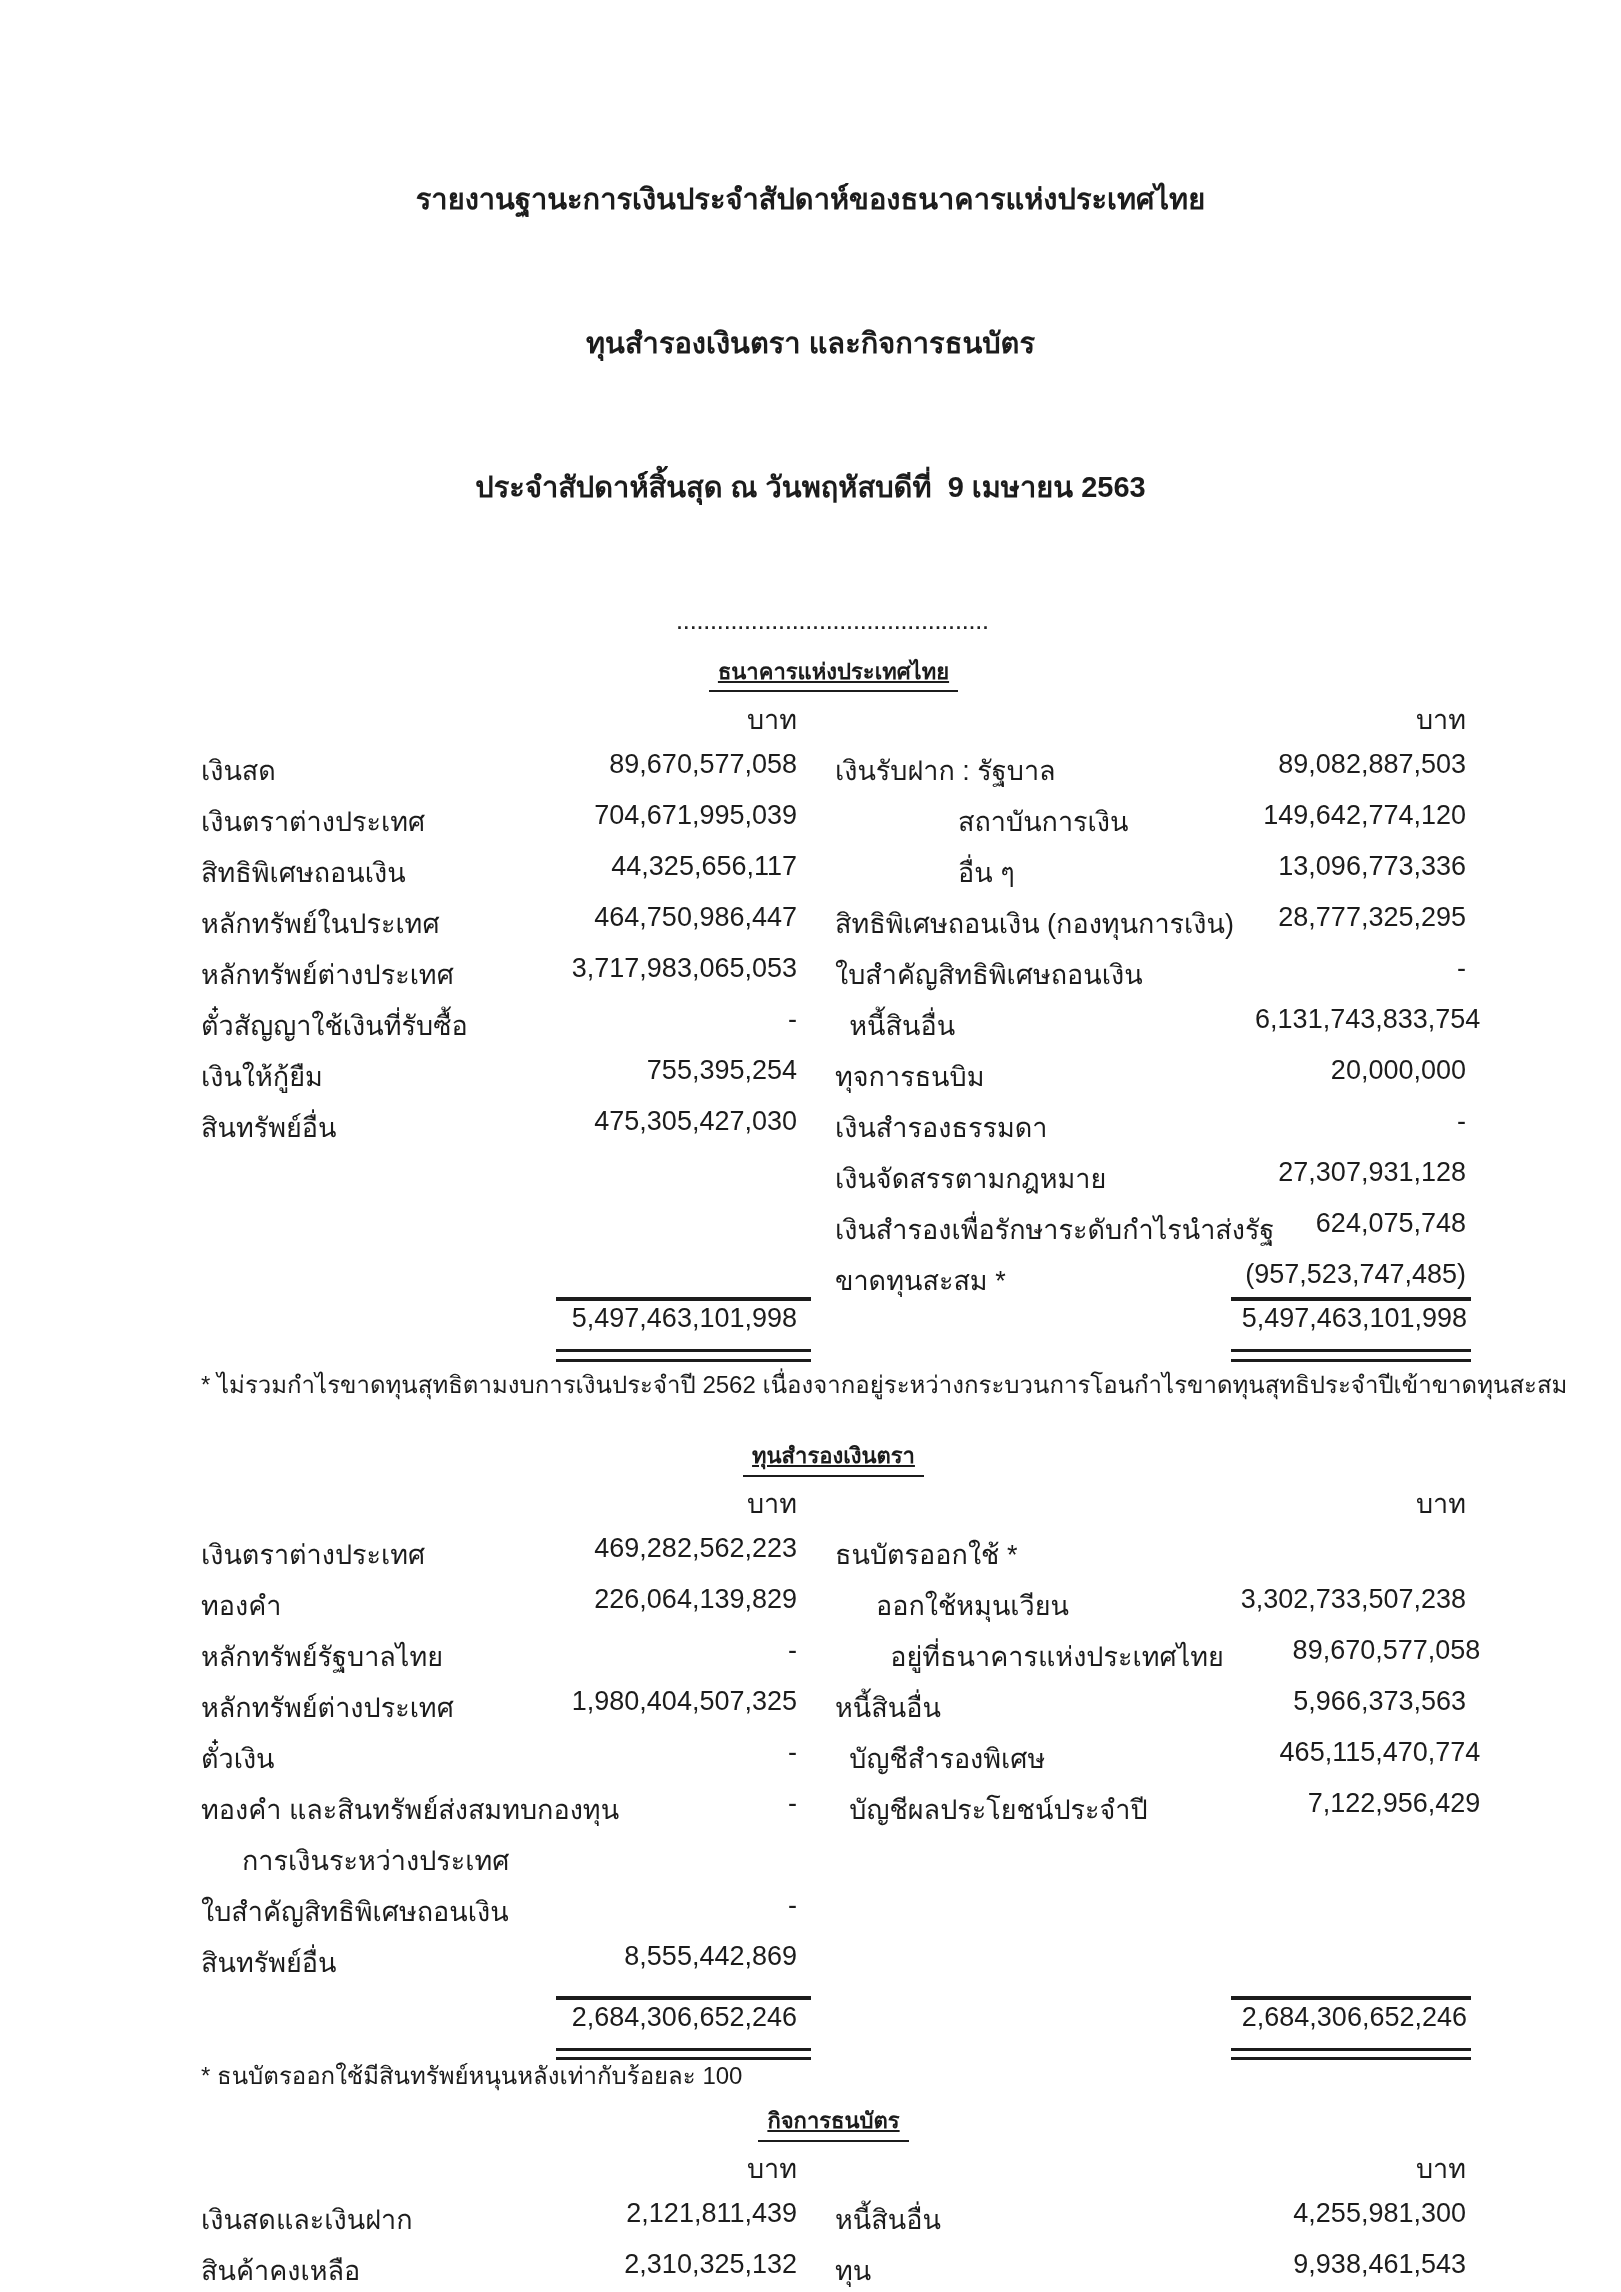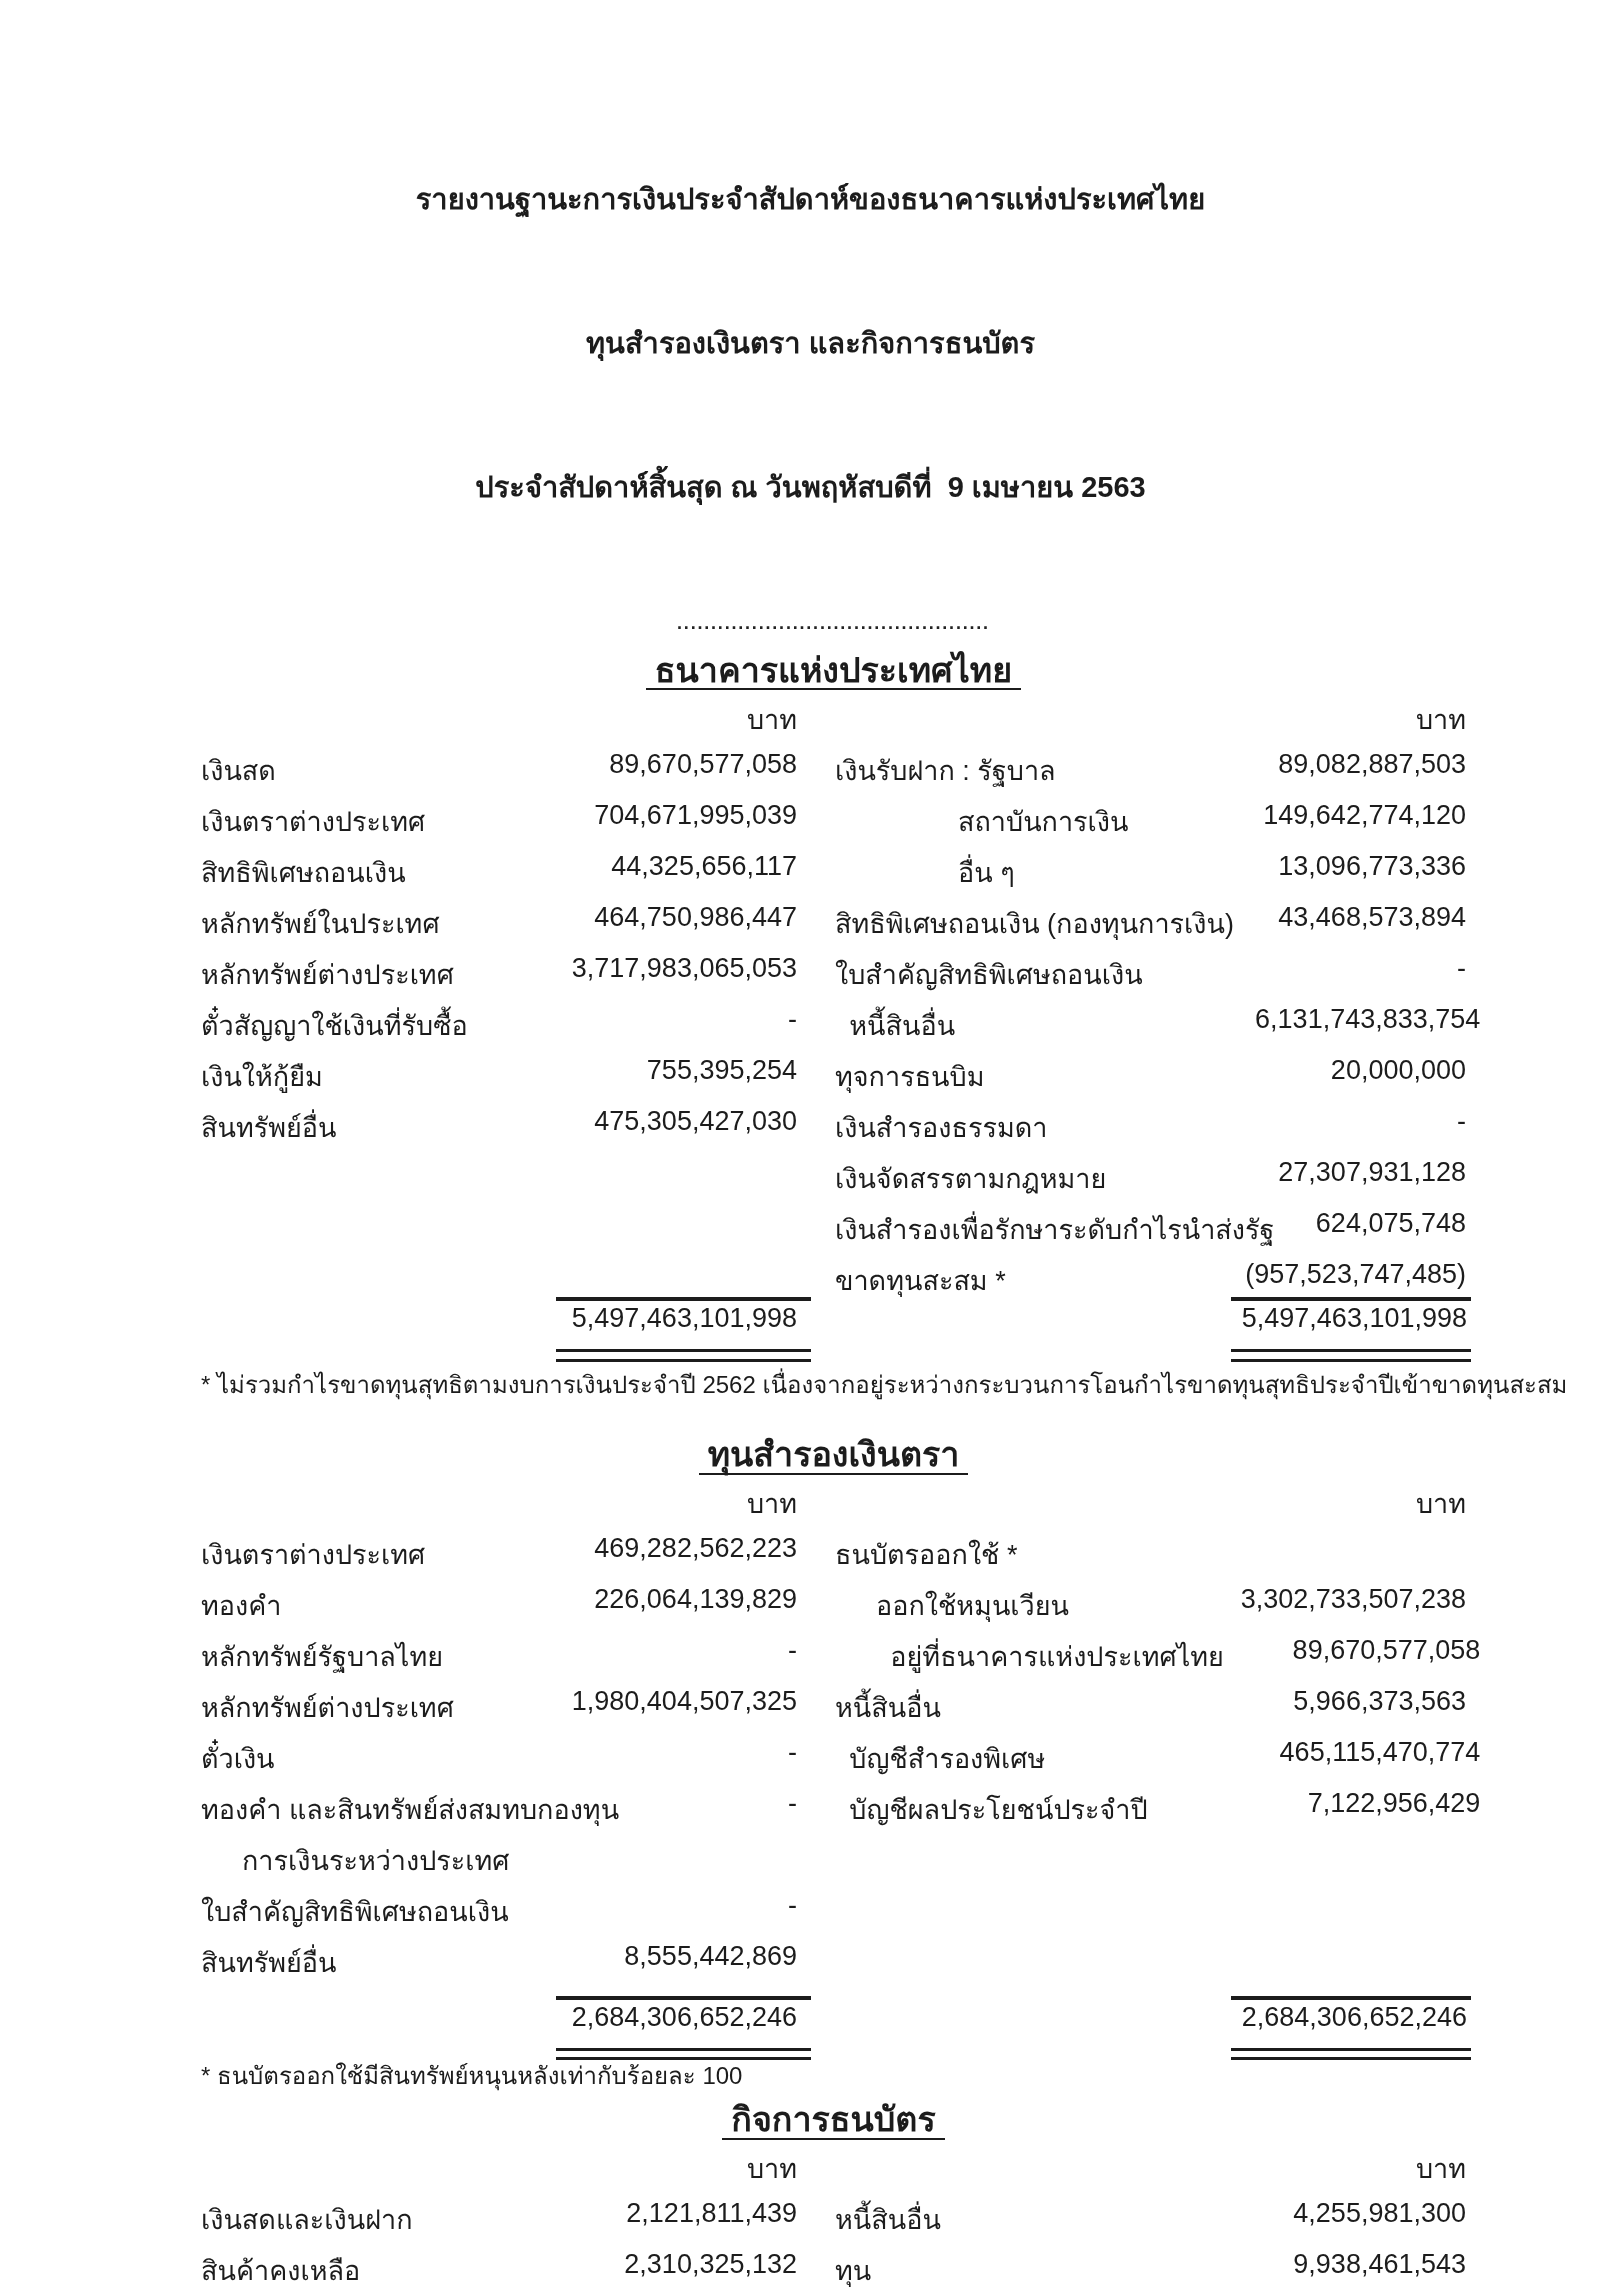--- a/index.html
+++ b/index.html
@@ -37,24 +37,25 @@
   }
   .section-heading {
     text-align: center;
     height: 39px;
     line-height: 36px;
     margin-top: 12.5px;
   }
   .section-heading .hd {
     display: inline-block;
     font-weight: bold;
-    font-size: 34px;
+    font-size: 22px;
     border-bottom: 2.7px solid #1c1c1c;
     padding: 0 9px 0.9px 9px;
     white-space: nowrap;
+    text-decoration: underline;
   }
   .mt40 { margin-top: 36px; }
   .mt36 { }
   .row {
     display: flex;
     height: 51px;
     white-space: nowrap;
   }
   .baht-row { margin-top: 7.2px; }
   .l-label { width: 322px; flex: 0 0 322px; box-sizing: border-box; }
@@ -134,21 +135,21 @@
             <span class="l-amt">44,325,656,117</span>
             <span class="gap"></span>
             <span class="r-label ind2">อื่น ๆ</span>
             <span class="r-amt">13,096,773,336</span>
           </div>
           <div class="row">
             <span class="l-label">หลักทรัพย์ในประเทศ</span>
             <span class="l-amt">464,750,986,447</span>
             <span class="gap"></span>
             <span class="r-label">สิทธิพิเศษถอนเงิน (กองทุนการเงิน)</span>
-            <span class="r-amt">43,468,573,894</span>
+            <span class="r-amt">28,777,325,295</span>
           </div>
           <div class="row">
             <span class="l-label">หลักทรัพย์ต่างประเทศ</span>
             <span class="l-amt">3,717,983,065,053</span>
             <span class="gap"></span>
             <span class="r-label">ใบสำคัญสิทธิพิเศษถอนเงิน</span>
             <span class="r-amt dash">-</span>
           </div>
           <div class="row">
             <span class="l-label">ตั๋วสัญญาใช้เงินที่รับซื้อ</span>

